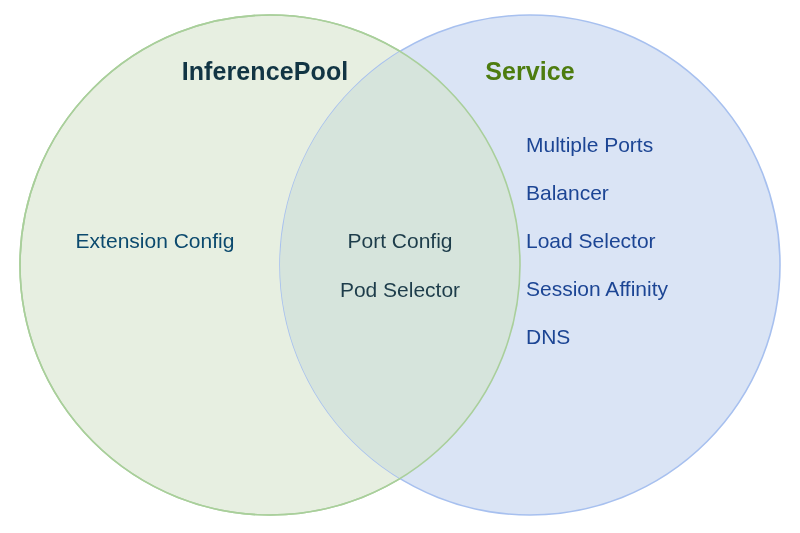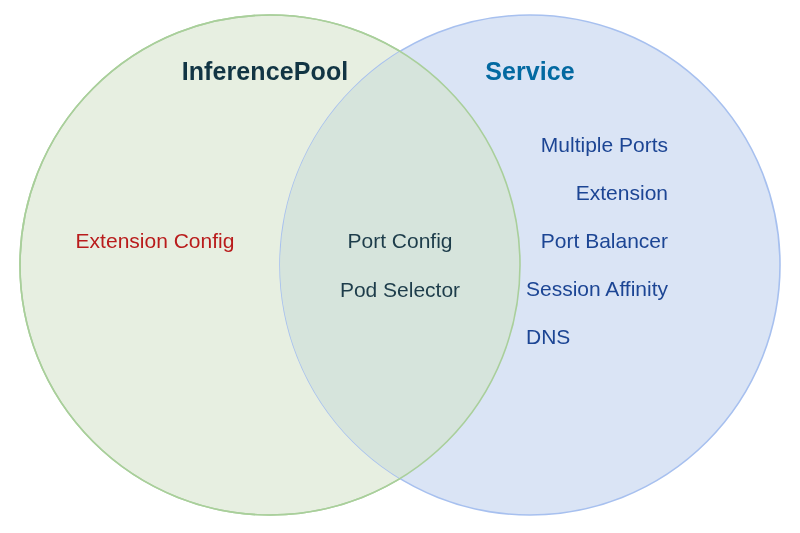--- a/index.html
+++ b/index.html
@@ -42,59 +42,59 @@
     transform: translateX(-50%);
   }
   #title-inferencepool {
     left: 265px;
     top: 57px;
     color: #123544;
   }
   #title-service {
     left: 530px;
     top: 57px;
-    color: #0369a1;
+    color: #4d7c0f;
   }
   .item-list {
     position: absolute;
     display: flex;
     flex-direction: column;
   }
   .item {
     font-size: 21px;
     line-height: 1;
     white-space: nowrap;
   }
   
   #list-left {
     left: 155px;
     top: 230px;
     align-items: center;
     transform: translateX(-50%);
   }
   #list-left .item {
-    color: #b91c1c;
+    color: #0c4a6e;
     margin-bottom: 28px;
   }
   
   #list-intersection {
     left: 400px;
     top: 230px;
     align-items: center;
     transform: translateX(-50%);
   }
   #list-intersection .item {
     color: #1d3c4a;
     margin-bottom: 28px;
   }
   
   #list-right {
     left: 597px;
     top: 134px;
-    align-items: flex-end;
+    align-items: flex-start;
     transform: translateX(-50%);
   }
   #list-right .item {
     color: #1c4594;
     margin-bottom: 27px;
   }
   #list-right .item.align-start {
     align-self: flex-start;
   }
   .item:last-child {
@@ -130,20 +130,20 @@
       <div class="item">Extension Config</div>
     </div>
 
     <div class="item-list" id="list-intersection">
       <div class="item">Port Config</div>
       <div class="item">Pod Selector</div>
     </div>
 
     <div class="item-list" id="list-right">
       <div class="item">Multiple Ports</div>
-      <div class="item">Extension</div>
-      <div class="item">Port Balancer</div>
+      <div class="item">Balancer</div>
+      <div class="item">Load Selector</div>
       <div class="item">Session Affinity</div>
       <div class="item align-start">DNS</div>
     </div>
 
   </div>
 </div>
 
 </body></html>

